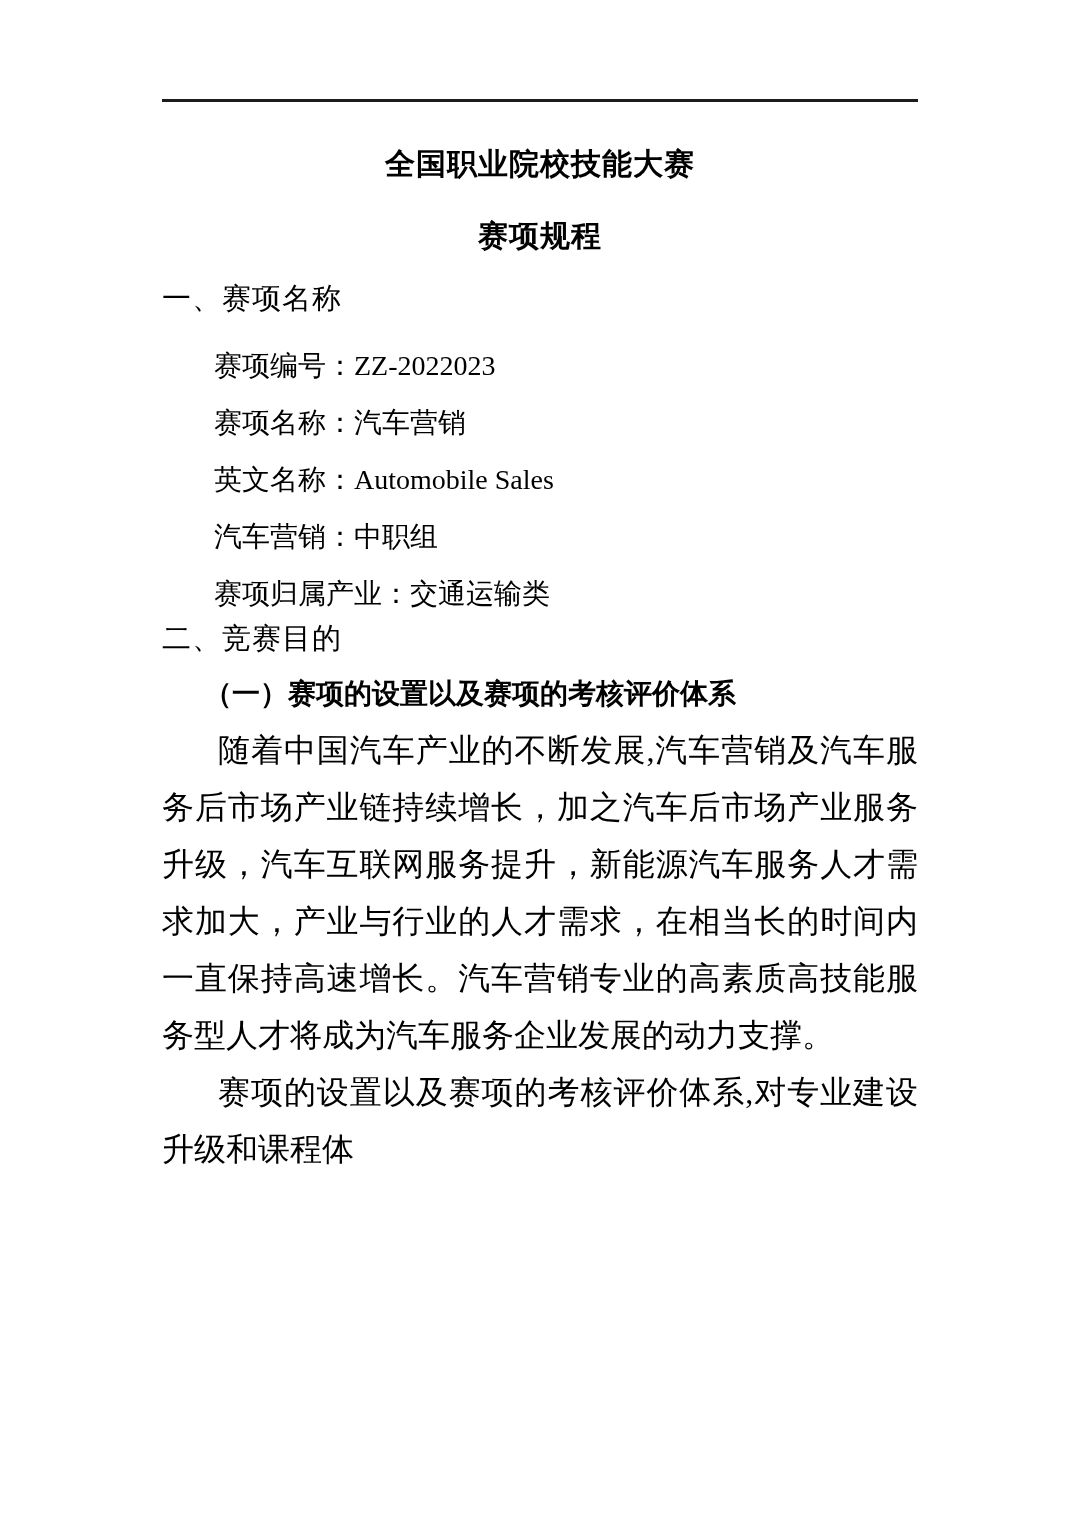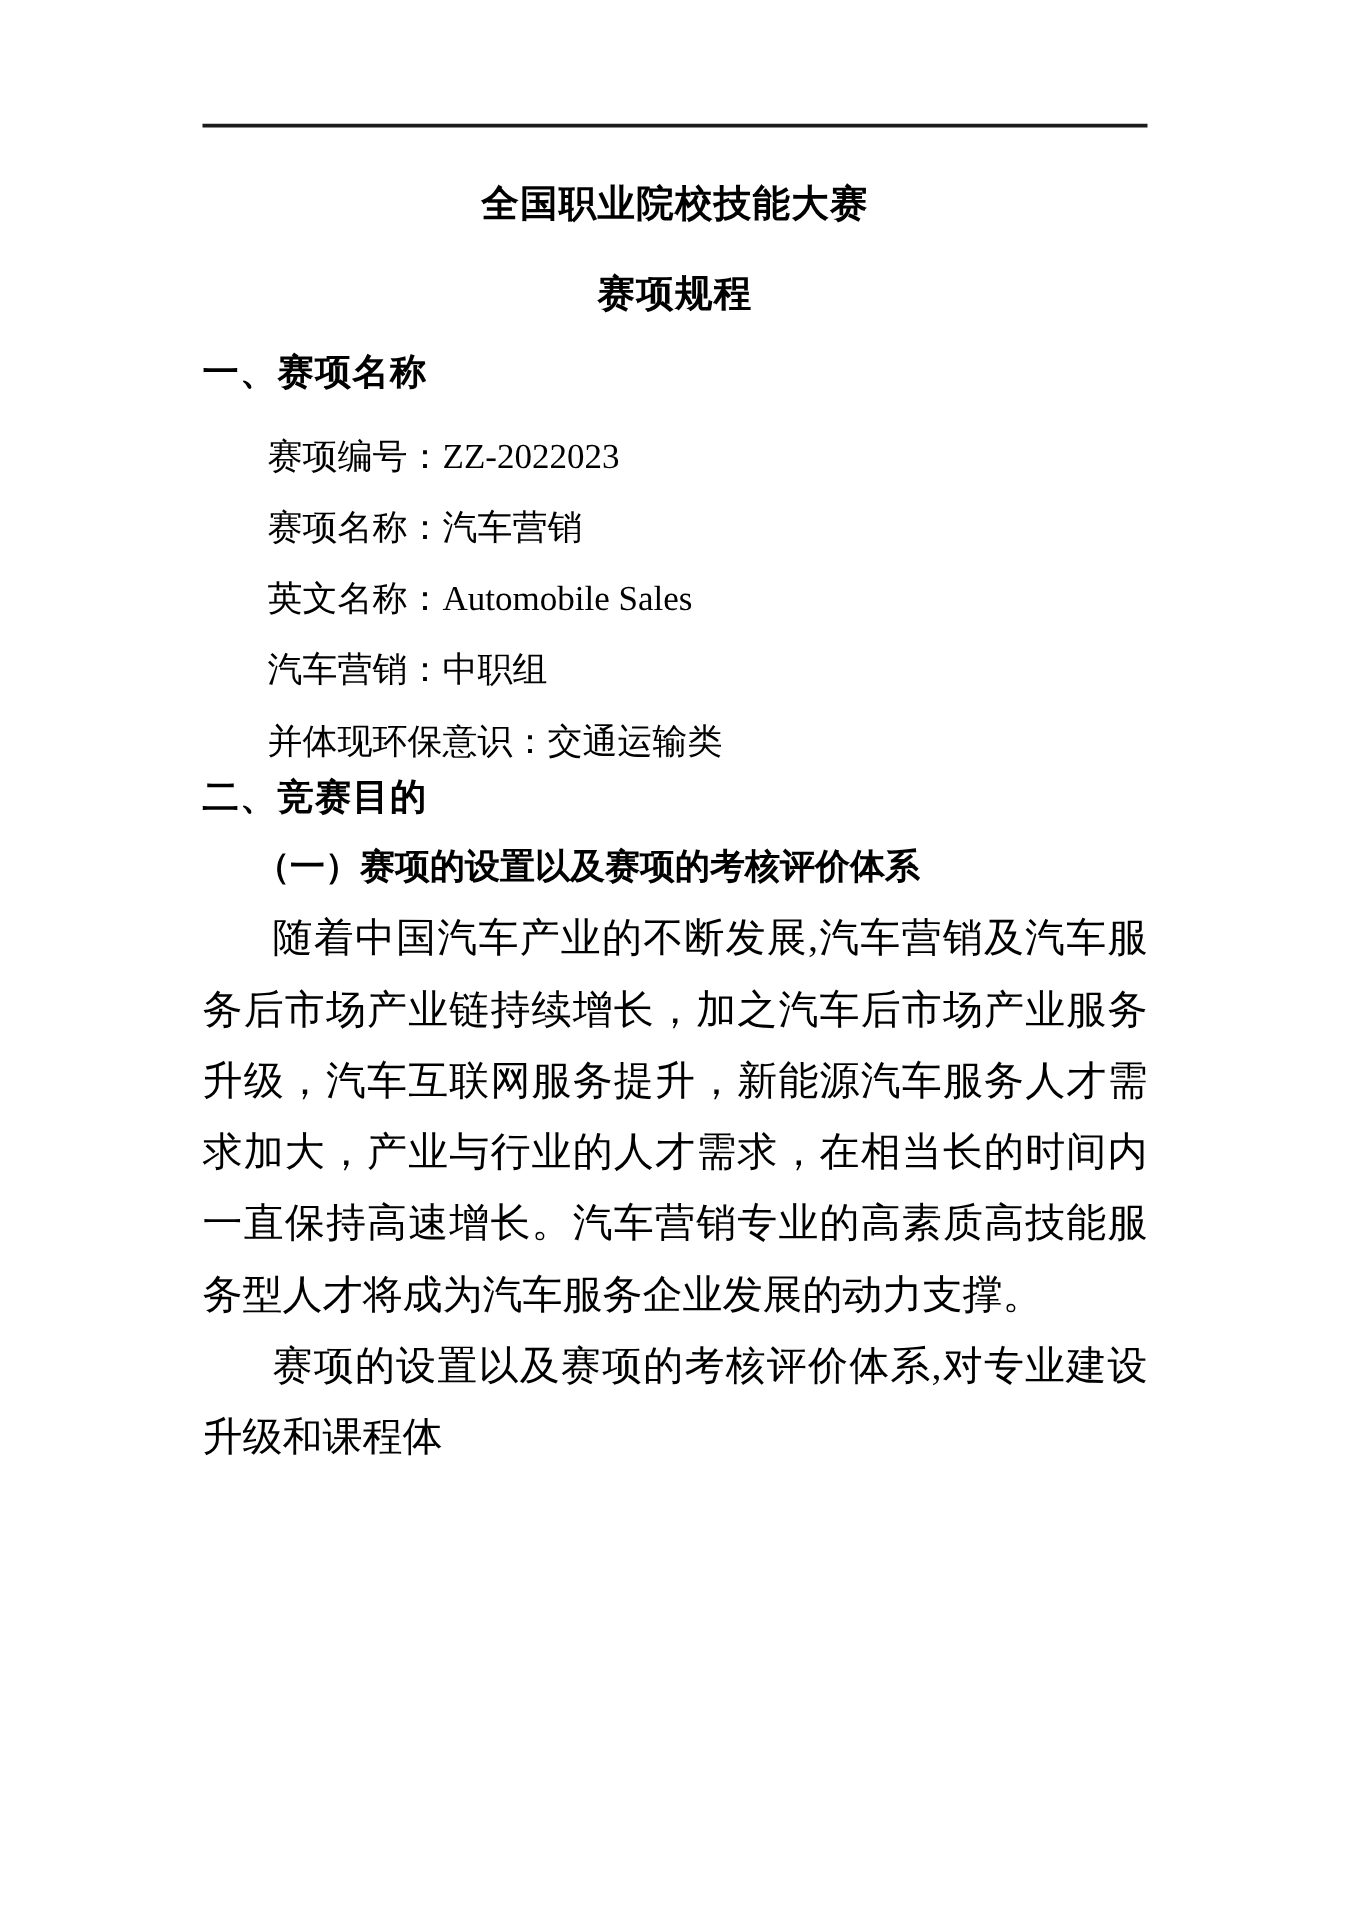--- a/index.html
+++ b/index.html
@@ -40,21 +40,21 @@
     font-family: "Liberation Sans", sans-serif;
     font-size: 30px;
     line-height: 36px;
     font-weight: bold;
     letter-spacing: 1px;
   }
   .sec-heading {
     margin: 28px 0 0 0;
     font-size: 29px;
     line-height: 32px;
-    font-weight: bold;
+    font-weight: normal;
     letter-spacing: 1px;
   }
   .sec-heading.second {
     margin-top: 0;
   }
   .meta-list {
     margin-top: 23px;
     padding-left: 52px;
   }
   .meta-line {
@@ -105,21 +105,21 @@
 
     <h2 class="doc-subtitle">赛项规程</h2>
 
     <h3 class="sec-heading">一、赛项名称</h3>
 
     <div class="meta-list">
       <div class="meta-line">赛项编号：ZZ-2022023</div>
       <div class="meta-line">赛项名称：汽车营销</div>
       <div class="meta-line">英文名称：Automobile Sales</div>
       <div class="meta-line">汽车营销：中职组</div>
-      <div class="meta-line">并体现环保意识：交通运输类</div>
+      <div class="meta-line">赛项归属产业：交通运输类</div>
     </div>
 
     <h3 class="sec-heading second">二、竞赛目的</h3>
 
     <h4 class="sub-heading">（一）赛项的设置以及赛项的考核评价体系</h4>
 
     <p class="body-para first">随着中国汽车产业的不断发展,汽车营销及汽车服务后市场产业链持续增长，加之汽车后市场产业服务升级，汽车互联网服务提升，新能源汽车服务人才需求加大，产业与行业的人才需求，在相当长的时间内一直保持高速增长。汽车营销专业的高素质高技能服务型人才将成为汽车服务企业发展的动力支撑。</p>
 
 
     <p class="body-para">赛项的设置以及赛项的考核评价体系,对专业建设升级和课程体</p>

